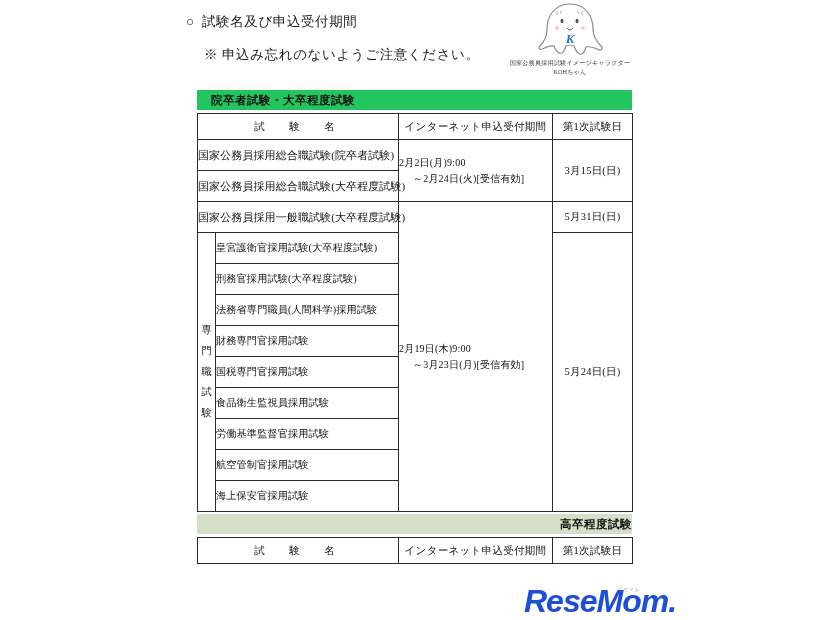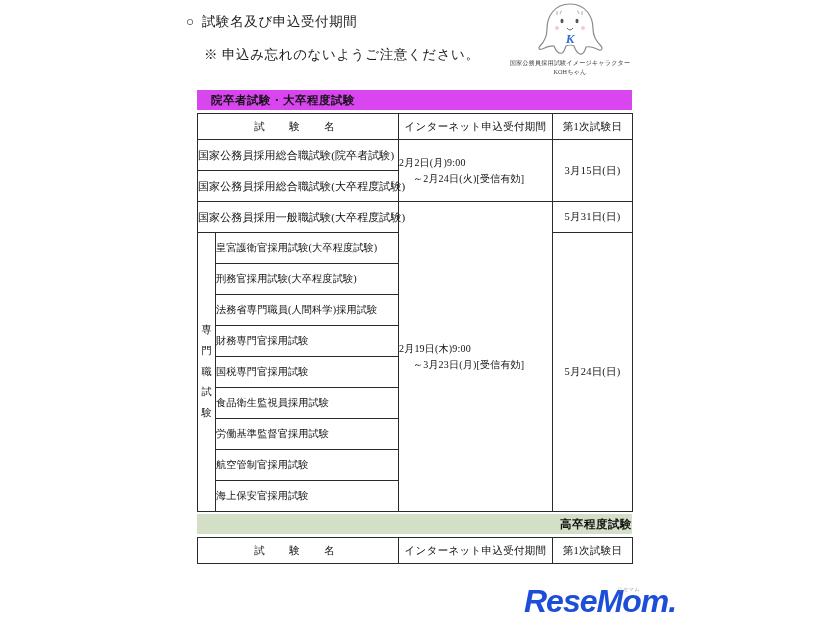--- a/index.html
+++ b/index.html
@@ -81,21 +81,21 @@
     padding-left: 14px;
     box-sizing: border-box;
     letter-spacing: 0.5px;
     color: #111;
     font-family: "Liberation Sans", "DejaVu Sans", sans-serif;
   }
   #bar-grad {
     left: 197px;
     top: 90px;
     width: 435px;
-    background: #d946ef;
+    background: #22c55e;
   }
   #bar-high {
     left: 197px;
     top: 514px;
     width: 435px;
     background: #d4dfc8;
     text-align: right;
   }
 
   

